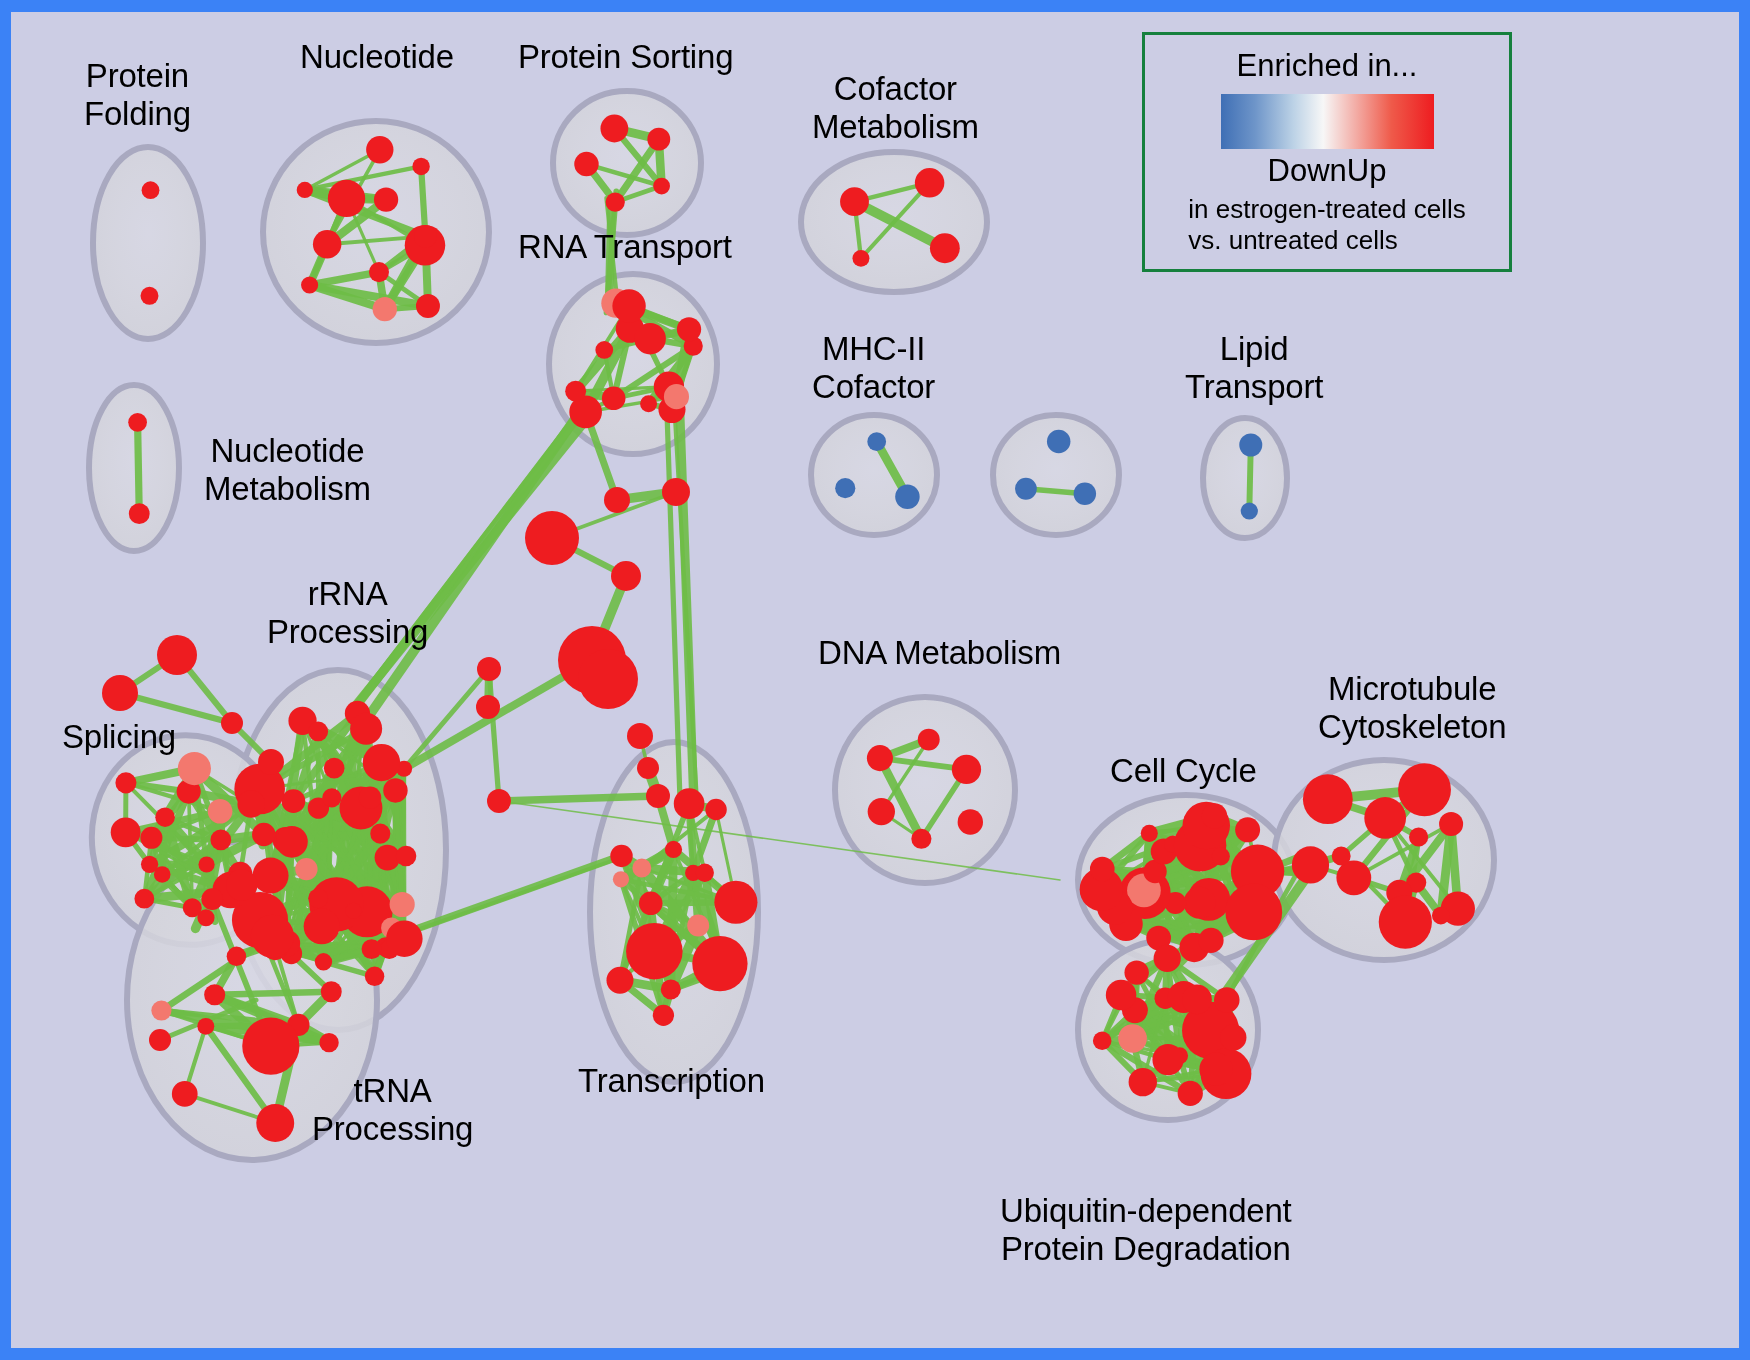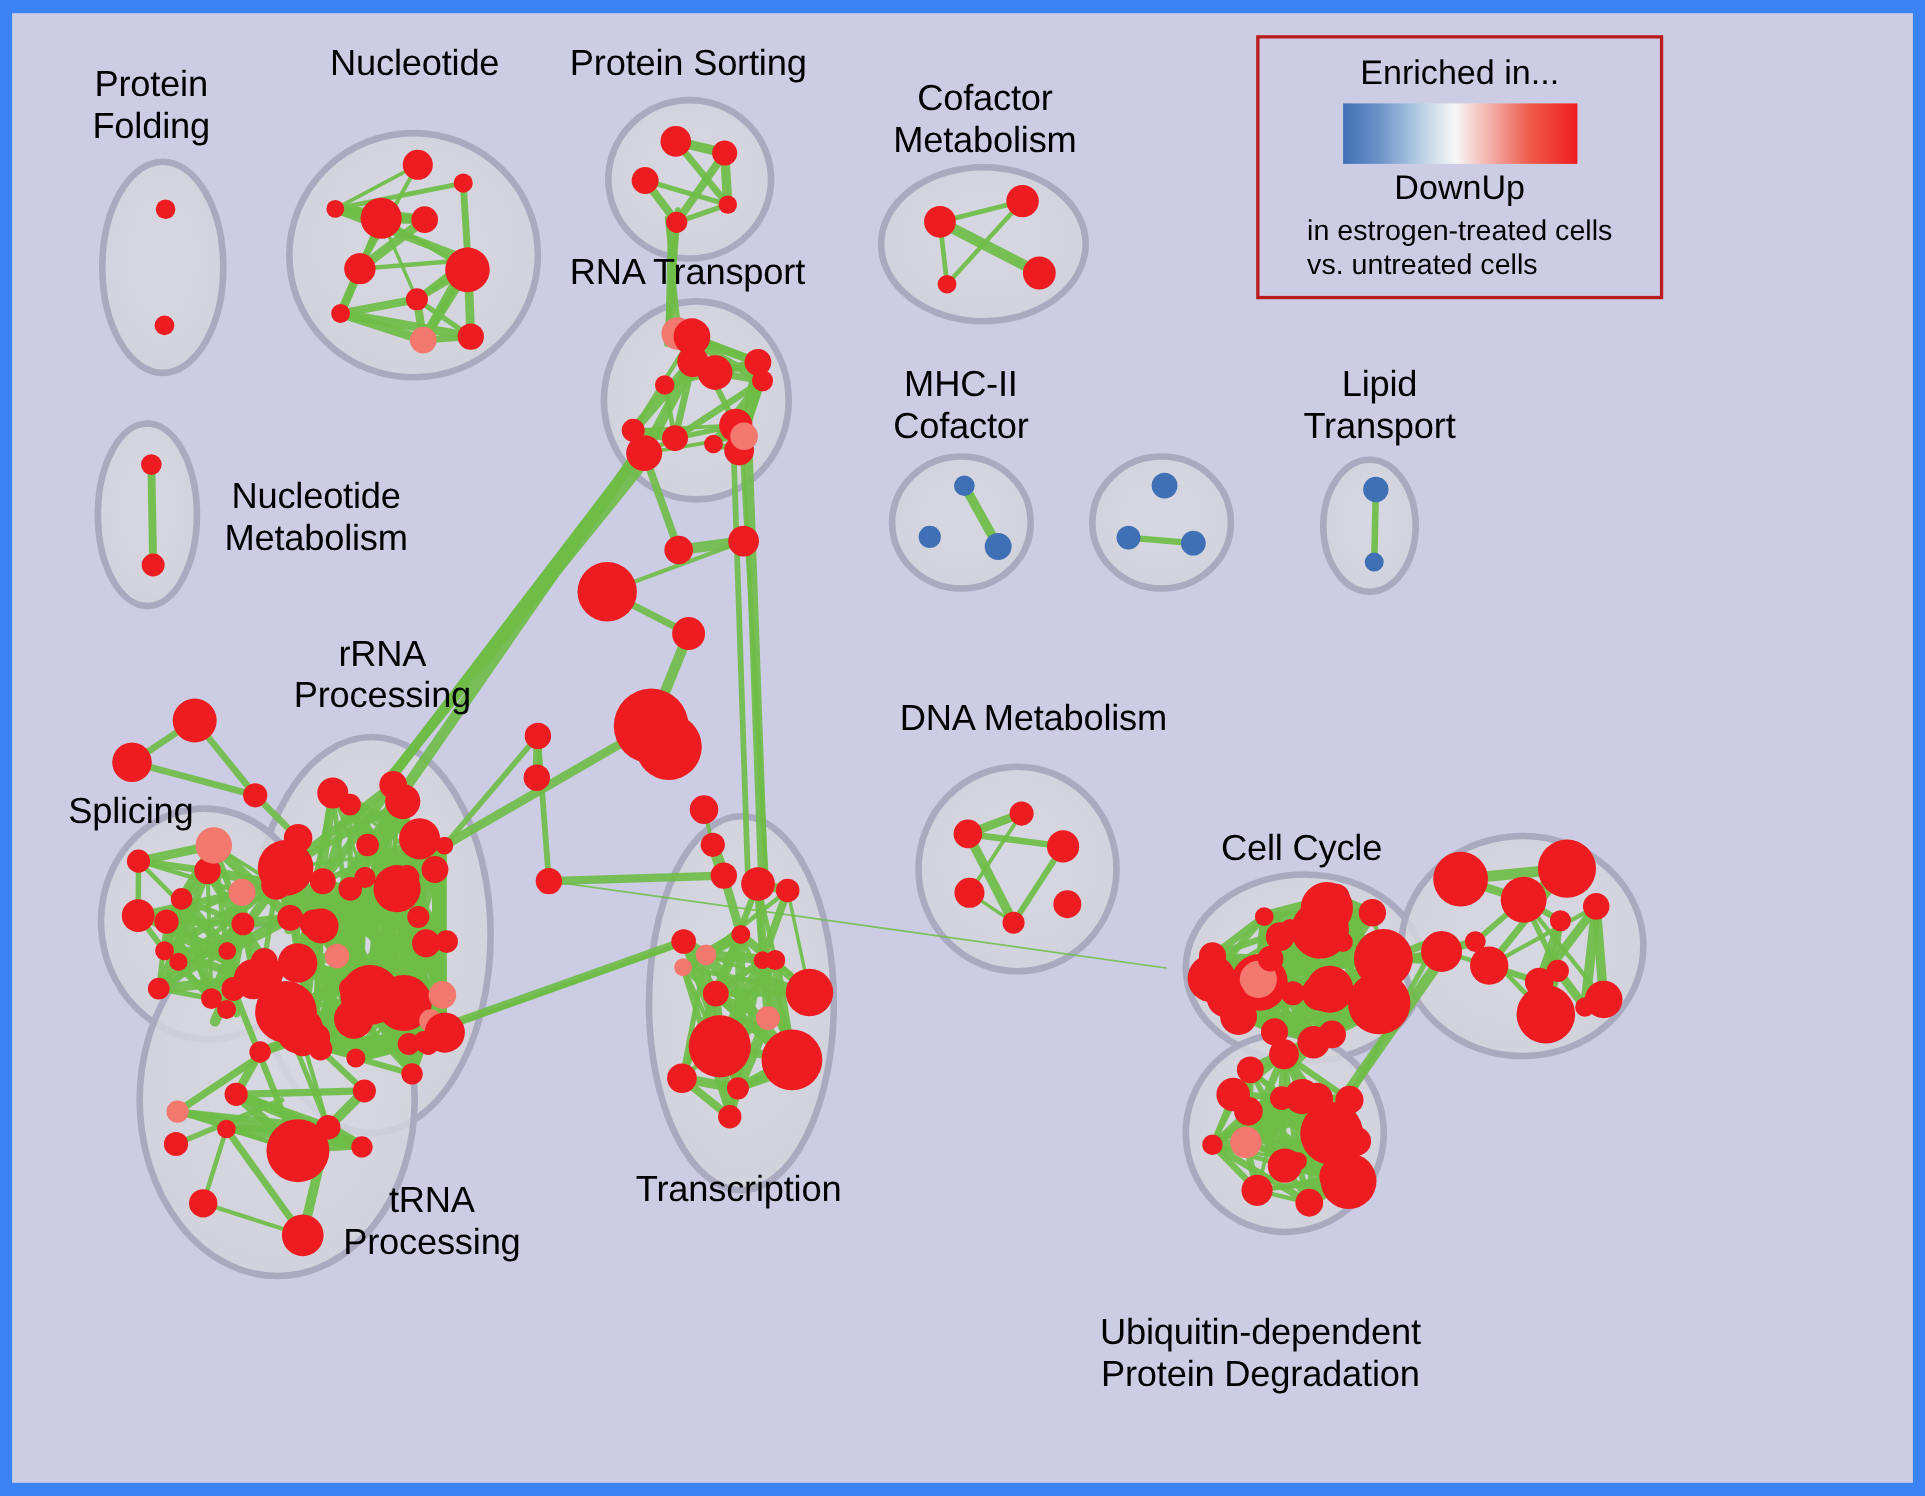--- a/index.html
+++ b/index.html
@@ -1,21 +1,21 @@
 <!DOCTYPE html>
 <html><head>
 <meta charset="utf-8">
 <style>
   html,body{margin:0;padding:0;background:#ffffff;}
   body{font-family:"Liberation Sans", sans-serif;}
   #stage{position:relative;width:1750px;height:1360px;background:#3b82f6;overflow:hidden;text-decoration:underline;}
   #canvas-bg{position:absolute;left:11px;top:12px;width:1728px;height:1336px;background:#cccde4;}
   svg#net{position:absolute;left:0;top:0;width:1750px;height:1360px;}
   .cl-label{position:absolute;color:#000;font-size:33px;line-height:38px;font-family:"Liberation Sans", sans-serif;white-space:pre;text-align:center;letter-spacing:-0.2px;}
-  #legend{position:absolute;left:1142px;top:32px;width:370px;height:240px;background:#cccde4;border:3px solid #b91c1c;box-sizing:border-box;
+  #legend{position:absolute;left:1142px;top:32px;width:370px;height:240px;background:#cccde4;border:3px solid #15803d;box-sizing:border-box;
           display:flex;flex-direction:column;align-items:center;}
   #legend .lg-title{font-size:31px;color:#000;margin-top:13px;}
   #legend .lg-bar{width:213px;height:55px;margin-top:10px;
      background:linear-gradient(to right,#3f6fb5 0%,#6e95c9 16%,#bcd2e6 34%,#f7f7f7 48%,#f3b3ad 62%,#ef5a4a 80%,#ee1c20 100%);}
   #legend .lg-ends{width:265px;display:flex;justify-content:center;font-size:31px;margin-top:4px;color:#000;}
   #legend .lg-sub{font-size:26px;color:#000;line-height:31px;text-align:left;margin-top:5px;}
 </style>
 </head>
 <body>
 
@@ -1036,20 +1036,22 @@
   <div class="cl-label" style="left:1185px;top:330px;">Lipid
 Transport</div>
   <div class="cl-label" style="left:267px;top:575px;">rRNA
 Processing</div>
   <div class="cl-label" style="left:62px;top:718px;">Splicing</div>
   <div class="cl-label" style="left:312px;top:1072px;">tRNA
 Processing</div>
   <div class="cl-label" style="left:578px;top:1062px;">Transcription</div>
   <div class="cl-label" style="left:818px;top:634px;">DNA Metabolism</div>
   <div class="cl-label" style="left:1110px;top:752px;text-align:right;">Cell Cycle</div>
+  <div class="cl-label" style="left:1318px;top:670px;">Microtubule
+Cytoskeleton</div>
   <div class="cl-label" style="left:1000px;top:1192px;">Ubiquitin-dependent
 Protein Degradation</div>
 
   <div id="legend">
     <div class="lg-title">Enriched in...</div>
     <div class="lg-bar"></div>
     <div class="lg-ends">
       <span>Down</span>
       <span>Up</span>
     </div>

